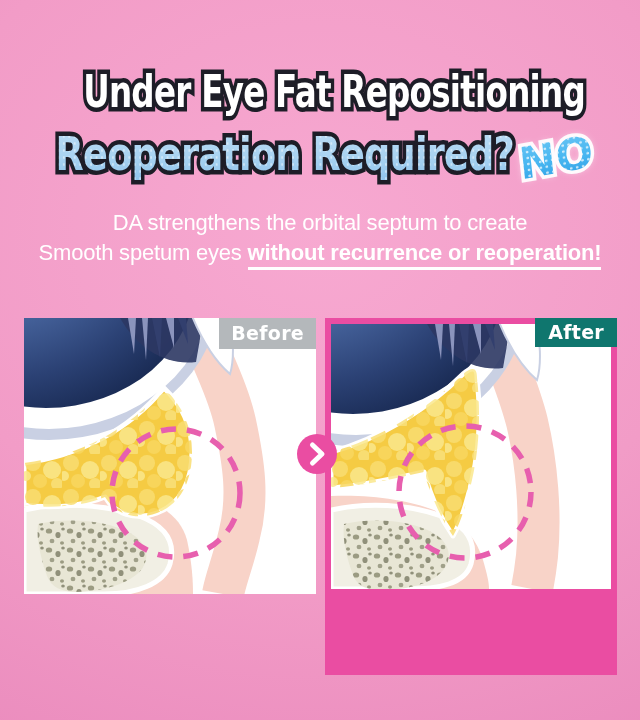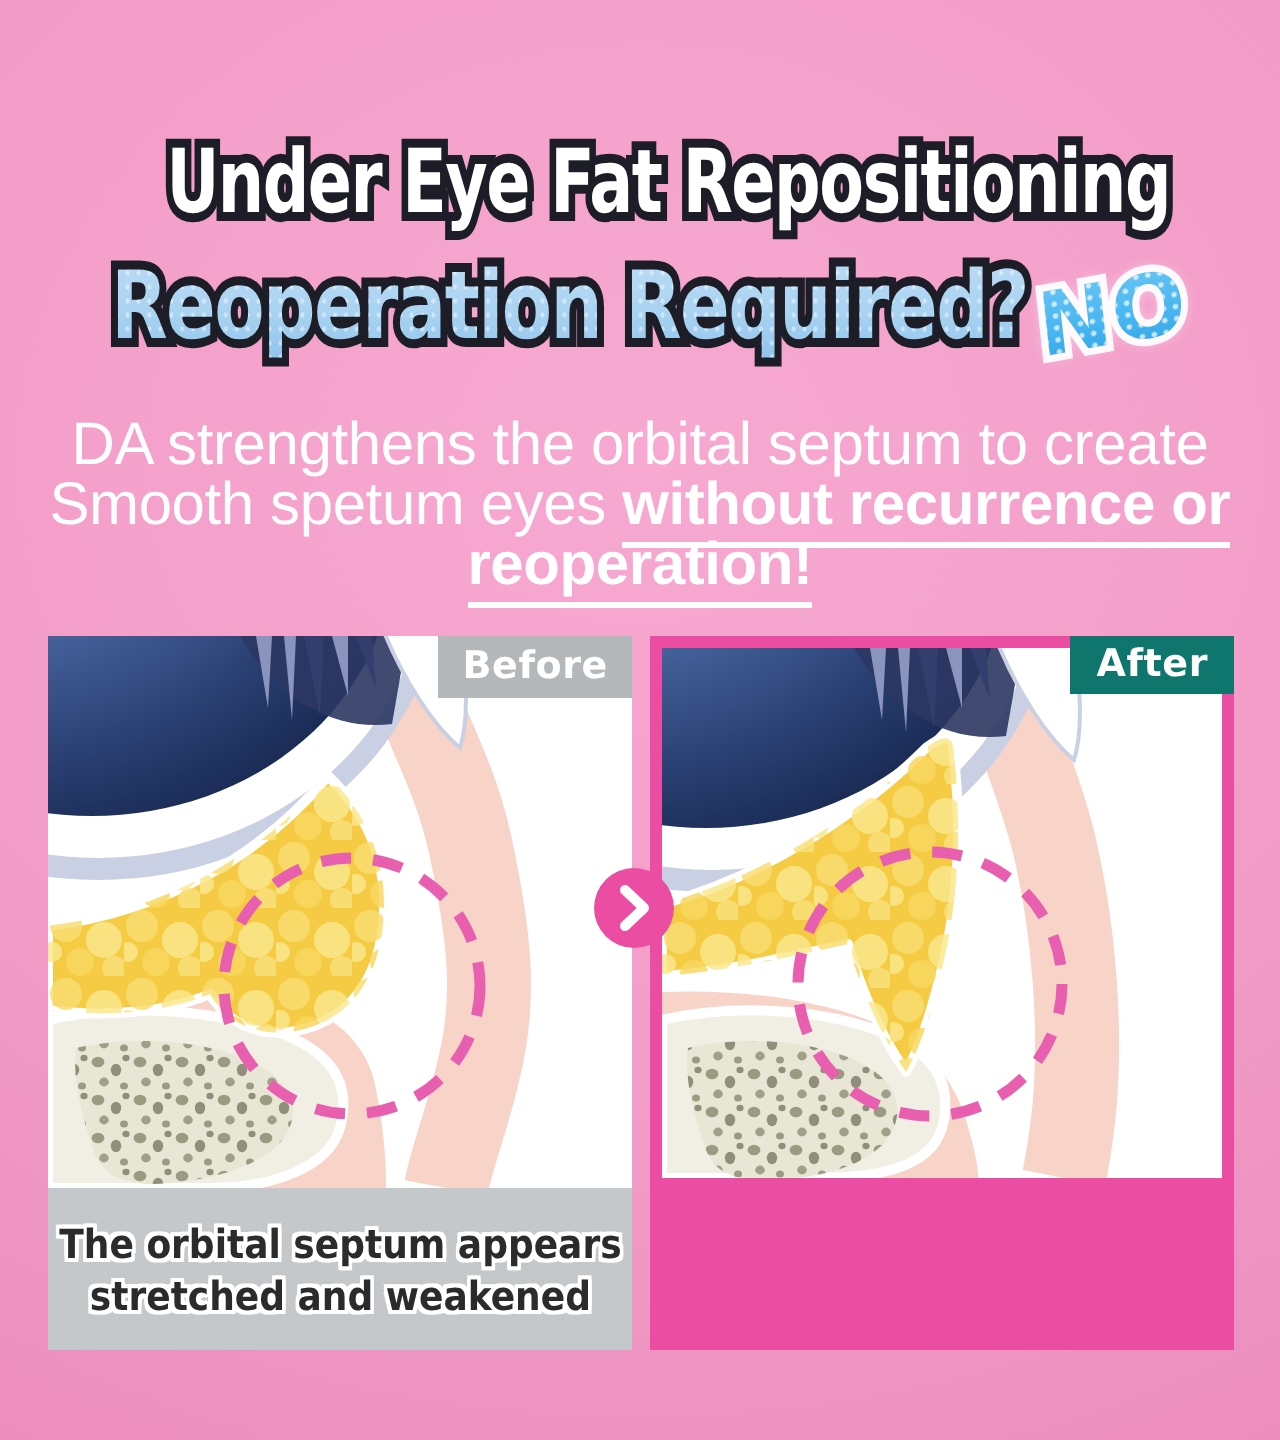--- a/index.html
+++ b/index.html
@@ -44,21 +44,21 @@
     color:transparent;
     background-image:
       radial-gradient(rgba(255,255,255,.7) 1px, rgba(255,255,255,0) 1.7px),
       linear-gradient(#6cc6f4 0%, #47b6f1 55%, #2f9fe4 100%);
     background-size:6px 6px,100% 100%;
     -webkit-background-clip:text;background-clip:text;
   }
 
   .subtitle{
     position:absolute;top:208px;left:0;width:640px;margin:0;
-    text-align:center;color:#fff;font-size:30px;line-height:30px;letter-spacing:-.2px;
+    text-align:center;color:#fff;font-size:22px;line-height:30px;letter-spacing:-.2px;
   }
   .subtitle .em{font-weight:bold;border-bottom:3px solid #fff;padding-bottom:2px;}
 
   
   .panel{position:absolute;top:318px;width:292px;height:357px;}
   .panel-before{left:24px;}
   .panel-after{left:325px;border:6px solid #ea4da2;box-sizing:border-box;background:#ea4da2;}
 
   .illust{position:relative;background:#fff;overflow:hidden;}
   .panel-before .illust{width:292px;height:276px;}
@@ -162,24 +162,20 @@
         </g>
         <path d="M168,-2 C178,22 192,44 206,56 C211,40 209,14 205,-2 Z" fill="#ffffff" stroke="#c9d0e3" stroke-width="2"></path>
         <path d="M0,145 C55,138 105,112 140,70 C159,88 168,110 168,134 C168,163 157,186 133,195 C111,203 91,196 81,179 C60,188 28,191 0,187 Z" fill="#f5cb43" stroke="#ffffff" stroke-width="5" stroke-linejoin="round"></path>
         <path d="M0,145 C55,138 105,112 140,70 C159,88 168,110 168,134 C168,163 157,186 133,195 C111,203 91,196 81,179 C60,188 28,191 0,187 Z" fill="url(#cellsB)" opacity=".85"></path>
         <circle cx="152" cy="175" r="64" fill="none" stroke="#e75fae" stroke-width="5.5" stroke-dasharray="15 11"></circle>
       </svg>
     </div>
     <div class="badge badge-before">
       <span>Before</span>
     </div>
-    <div class="caption caption-before">
-      <span class="cap-text">The orbital septum appears</span>
-      <span class="cap-text">stretched and weakened</span>
-    </div>
   </div>
 
   <div class="arrow-circle">
     <svg width="40" height="40" viewBox="0 0 40 40">
       <polyline points="15.5,11 25,20 15.5,29" fill="none" stroke="#ffffff" stroke-width="5" stroke-linecap="round" stroke-linejoin="round"></polyline>
     </svg>
   </div>
 
   <div class="panel panel-after">
     <div class="illust">

